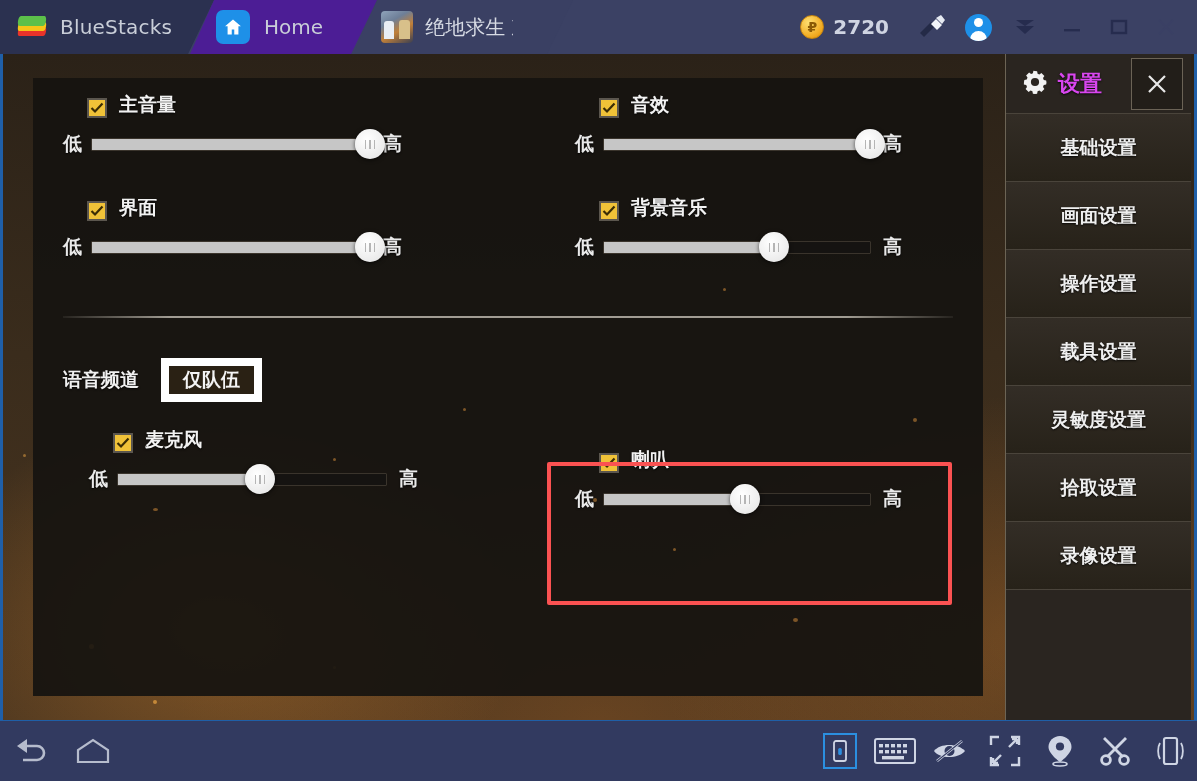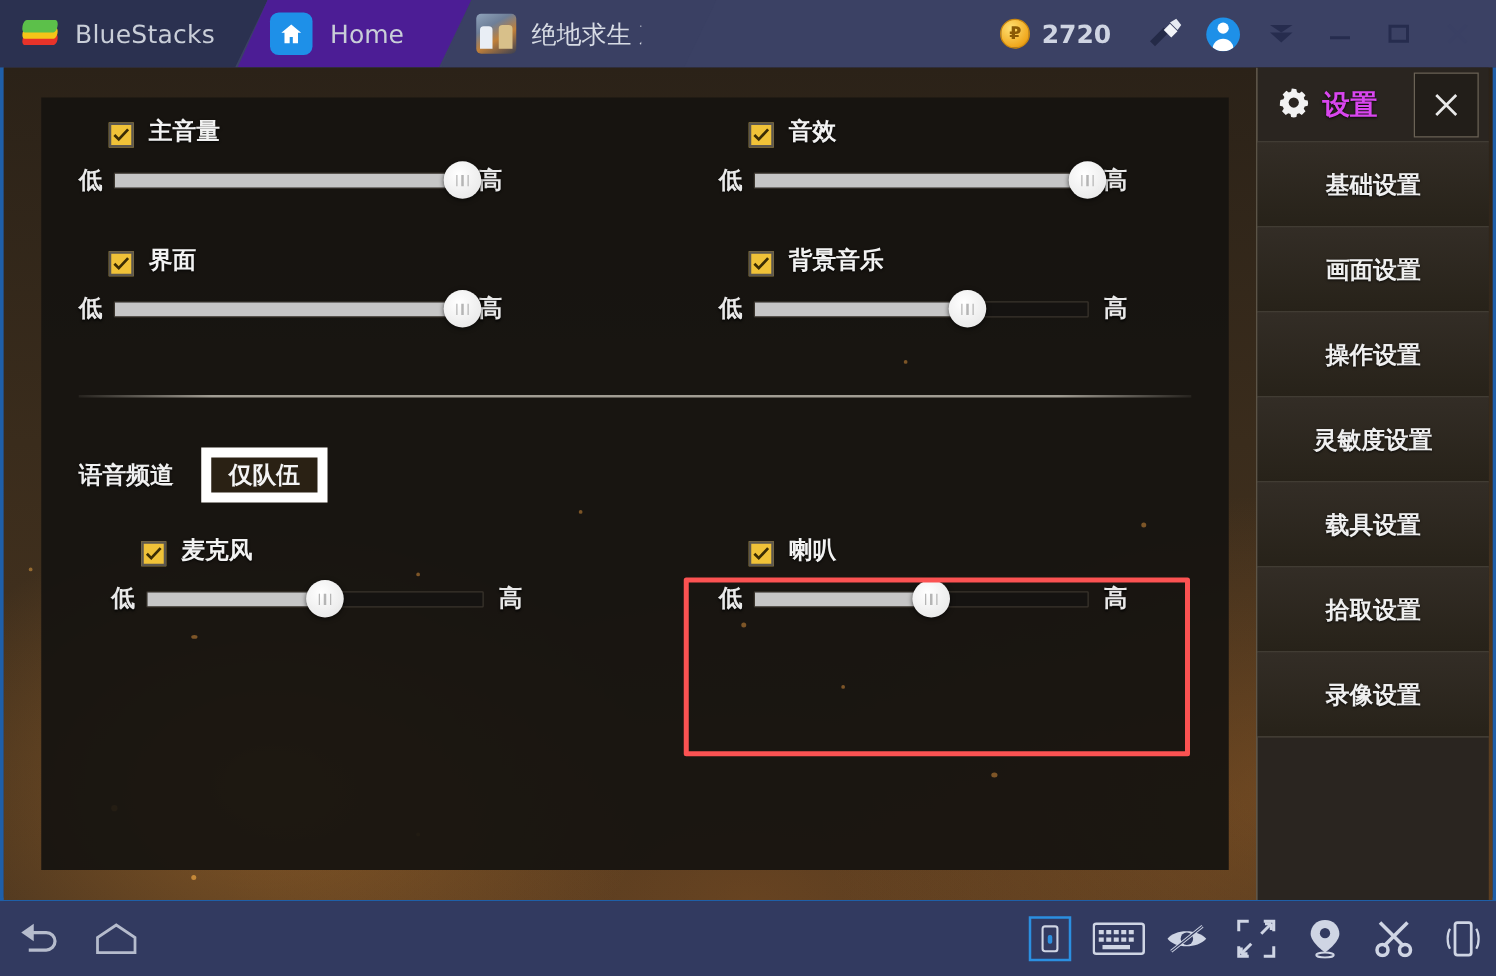--- a/index.html
+++ b/index.html
@@ -412,21 +412,21 @@
           <div class="thumb" style="left:53%">
               <i></i>
               <i></i>
               <i></i>
             </div>
         </div>
         <span class="sl-end right">高</span>
       </div>
     </div>
 
-    <div class="row" style="left:542px;top:349px;">
+    <div class="row" style="left:542px;top:369px;">
       <div class="ctl-head">
         <span class="chk">
           <svg width="14" height="12" viewBox="0 0 14 12">
               <path d="M1.5 6 L5 9.5 L12.5 1.5" stroke="#3b2d05" stroke-width="2.2" fill="none"></path>
             </svg>
         </span>
         <span class="ctl-label">喇叭</span>
       </div>
       <div class="slider-line">
         <span class="sl-end">低</span>
@@ -457,22 +457,22 @@
       <div class="sb-close">
         <svg width="26" height="26" viewBox="0 0 26 26">
           <path d="M5 5 L21 21 M21 5 L5 21" stroke="#e9e9e9" stroke-width="2.2" fill="none"></path>
         </svg>
       </div>
     </div>
 
     <div class="sb-item">基础设置</div>
     <div class="sb-item">画面设置</div>
     <div class="sb-item">操作设置</div>
+    <div class="sb-item">载具设置</div>
     <div class="sb-item">灵敏度设置</div>
-    <div class="sb-item">载具设置</div>
     <div class="sb-item">拾取设置</div>
     <div class="sb-item">录像设置</div>
   </div>
 </div>
 
 <div id="bottombar">
 
   <div class="bb-ico bb-left">
     <svg width="36" height="30" viewBox="0 0 36 30">
       <path d="M4 10 L14 3 L14 17 Z" fill="#b6bccd"></path>

